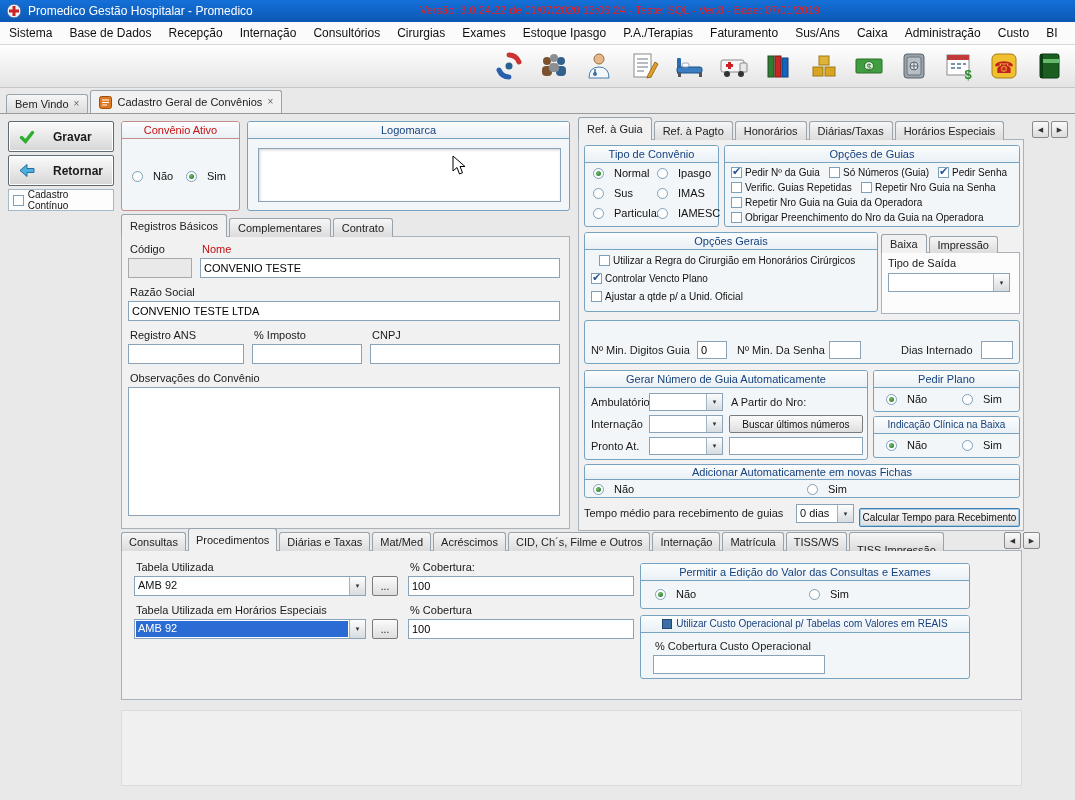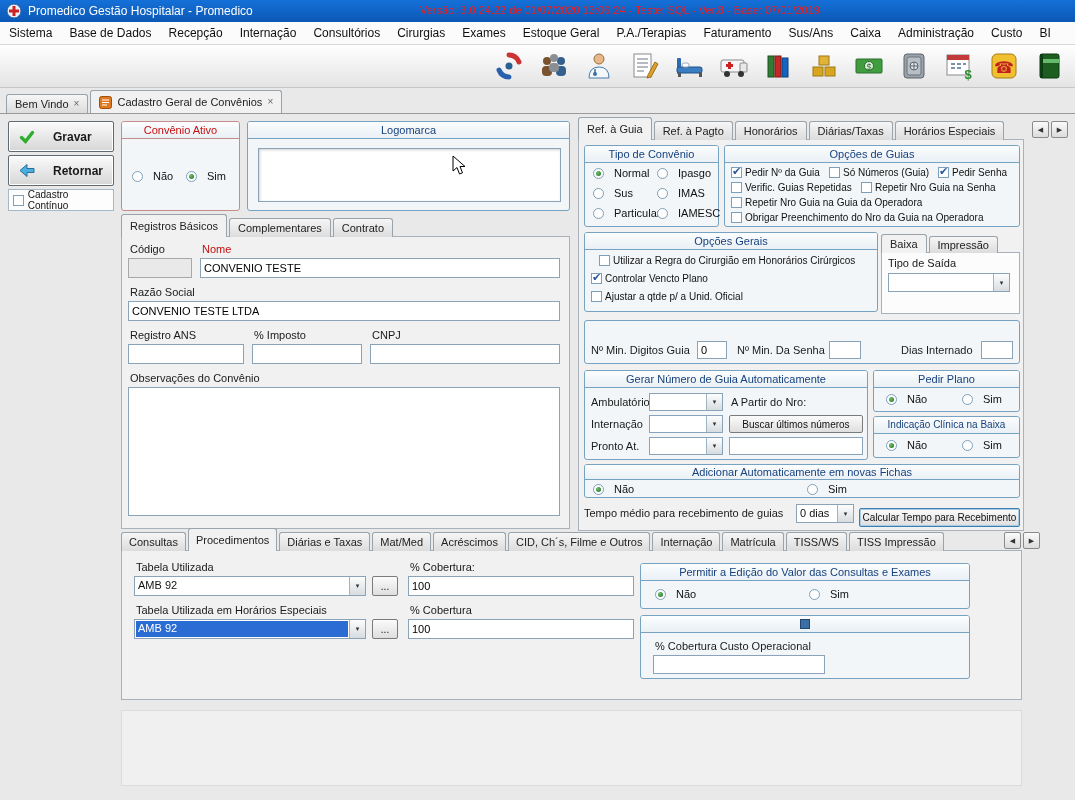--- a/index.html
+++ b/index.html
@@ -102,21 +102,21 @@
   </div>
 
   <div class="menubar">
     <span class="menu-item">Sistema</span>
     <span class="menu-item">Base de Dados</span>
     <span class="menu-item">Recepção</span>
     <span class="menu-item">Internação</span>
     <span class="menu-item">Consultórios</span>
     <span class="menu-item">Cirurgias</span>
     <span class="menu-item">Exames</span>
-    <span class="menu-item">Estoque Geral</span>
+    <span class="menu-item">Estoque Ipasgo</span>
     <span class="menu-item">P.A./Terapias</span>
     <span class="menu-item">Faturamento</span>
     <span class="menu-item">Sus/Ans</span>
     <span class="menu-item">Caixa</span>
     <span class="menu-item">Administração</span>
     <span class="menu-item">Custo</span>
     <span class="menu-item">BI</span>
   </div>
 
   <div class="toolbar">
@@ -472,21 +472,21 @@
   <div class="strip" style="left:121px;top:528px;width:880px;height:23px;z-index:4;">
     <div class="stab" style="padding:0 7px;">Consultas</div>
     <div class="stab active" style="padding:0 7px;">Procedimentos</div>
     <div class="stab" style="padding:0 7px;">Diárias e Taxas</div>
     <div class="stab" style="padding:0 7px;">Mat/Med</div>
     <div class="stab" style="padding:0 7px;">Acréscimos</div>
     <div class="stab" style="padding:0 7px;">CID, Ch´s, Filme e Outros</div>
     <div class="stab" style="padding:0 7px;">Internação</div>
     <div class="stab" style="padding:0 7px;">Matrícula</div>
     <div class="stab" style="padding:0 7px;">TISS/WS</div>
-    <div class="stab" style="padding:0 7px;">TISS Impressão</div>
+    <div class="stab" style="padding:8px 7px;">TISS Impressão</div>
   </div>
   <div class="sqbtn" style="left:1004px;top:532px;">◀</div>
   <div class="sqbtn" style="left:1023px;top:532px;">▶</div>
 
   <div class="page" style="left:121px;top:550px;width:901px;height:150px;">
     <span class="lbl" style="left:14px;top:10px;">Tabela Utilizada</span>
     <div class="combo" style="left:12px;top:25px;width:232px;">
       <span class="txt">AMB 92</span>
       <span class="arr">▾</span>
     </div>
@@ -511,20 +511,21 @@
       </div>
       <div class="rb" style="left:168px;top:24px;">
         <span class="dt"></span>
           <span>Sim</span>
       </div>
     </div>
 
     <div class="grp" style="left:518px;top:64px;width:330px;height:64px;">
       <div class="grp-h sm" style="display:flex;align-items:center;justify-content:center;gap:4px;">
         <span style="width:10px;height:10px;background:#3a6ea5;border:1px solid #20486e;display:inline-block;flex:none;"></span>
+        <span>Utilizar Custo Operacional p/ Tabelas com Valores em REAIS</span>
       </div>
       <span class="lbl" style="left:14px;top:24px;">% Cobertura Custo Operacional</span>
       <input class="input" style="left: 12px; top: 39px; width: 172px; height: 19px;" value="">
     </div>
   </div>
 
   <div class="abs" style="left:121px;top:710px;width:901px;height:76px;background:#f0f0f0;border:1px solid #dcdcdc;"></div>
 
   <svg class="cursor" width="14" height="20" viewBox="0 0 14 20">
     <path d="M1 1 L1 16 L5 12.5 L7.5 19 L10.5 17.8 L8 11.5 L13 11.5 Z" fill="#ffffff" stroke="#000000" stroke-width="1"></path>

